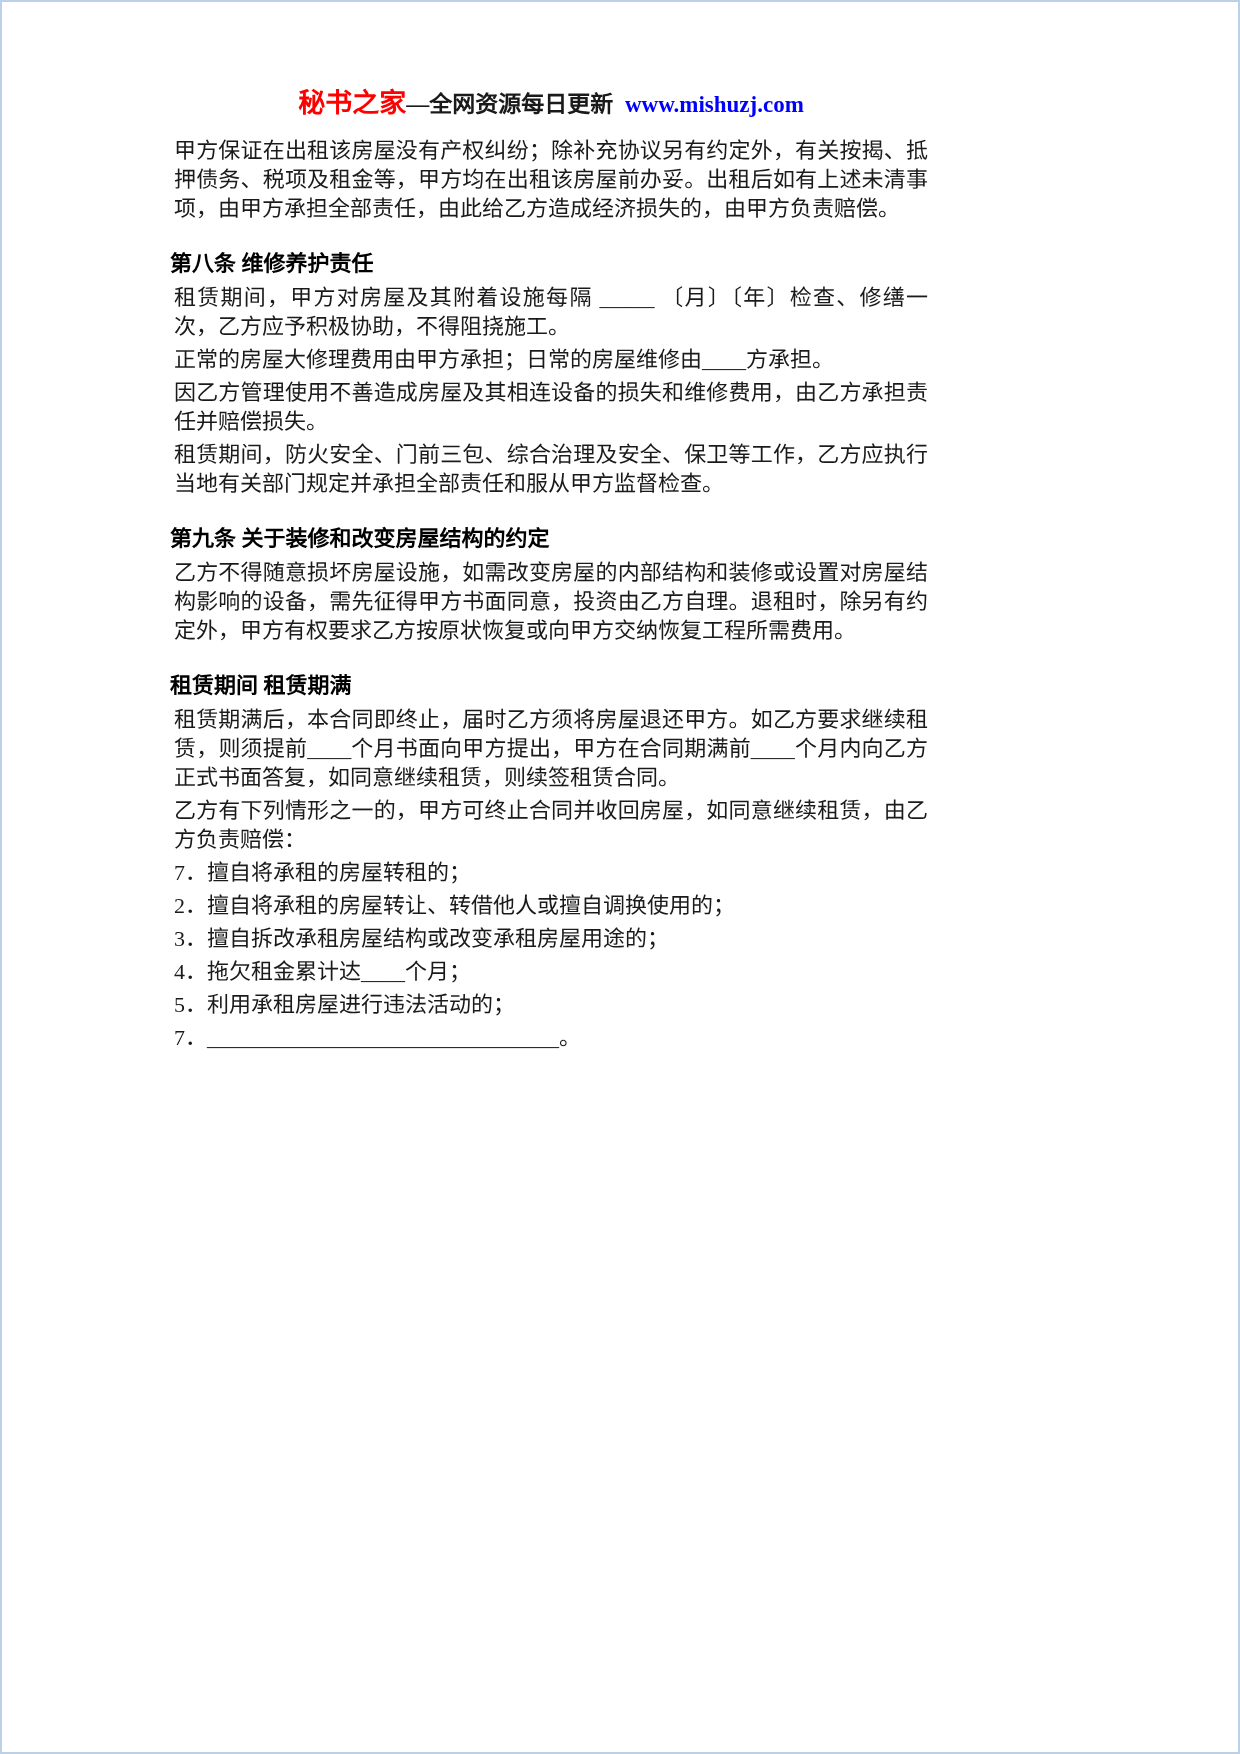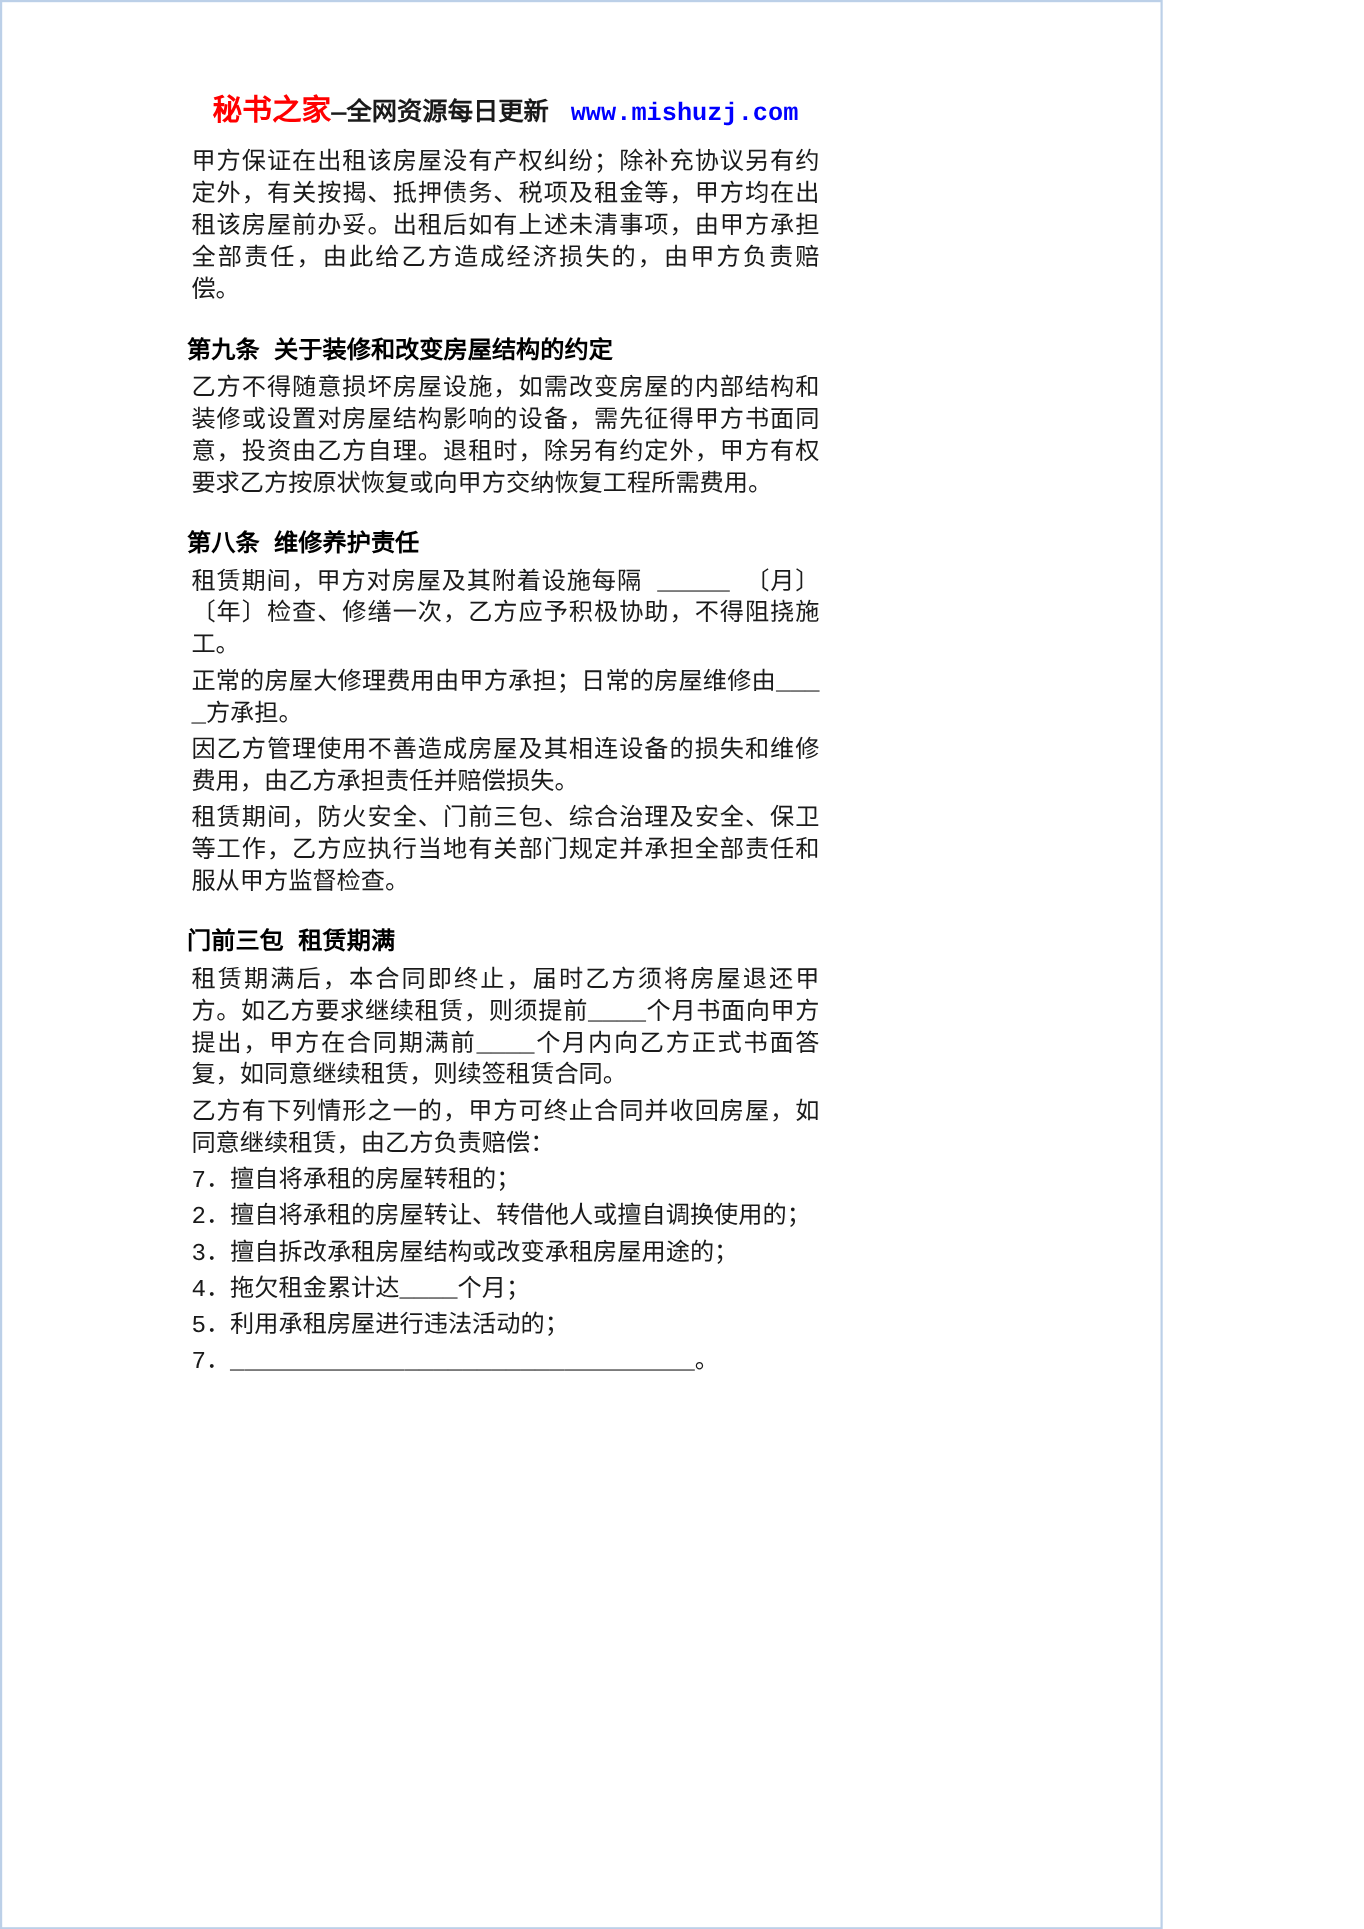--- a/index.html
+++ b/index.html
@@ -1,23 +1,23 @@
 <!DOCTYPE html>
 <html lang="zh-CN"><head>
 <meta charset="utf-8">
 <style>
   * { box-sizing: border-box; }
   html, body { margin: 0; padding: 0; background: #ffffff; }
   .page {
-    width: 1057px;
+    width: 1240px;
     min-height: 1754px;
     background: #ffffff;
     border: 2px solid #bcd0e8;
     padding: 84px 306px 80px 168px;
-    font-family: Liberation Mono, monospace;
+    font-family: Liberation Serif, serif;
     color: #1a1a1a;
   }
   .site-header {
     text-align: center;
     font-weight: bold;
     font-size: 23px;
     line-height: 34px;
     margin-bottom: 14px;
     white-space: nowrap;
   }
@@ -44,35 +44,35 @@
 <body>
 
 <div class="page">
 
   <header class="site-header"><span class="brand" style="color: rgb(255, 0, 0);">秘书之家</span><span class="tagline">—全网资源每日更新 </span><span class="url" style="color: rgb(0, 0, 255);">www.mishuzj.com</span>
   </header>
 
   <p class="para">甲方保证在出租该房屋没有产权纠纷；除补充协议另有约定外，有关按揭、抵押债务、税项及租金等，甲方均在出租该房屋前办妥。出租后如有上述未清事项，由甲方承担全部责任，由此给乙方造成经济损失的，由甲方负责赔偿。</p>
 
   <section>
-    <h2 class="heading">第九条 关于装修和改变房屋结构的约定</h2>
-    <p class="para">乙方不得随意损坏房屋设施，如需改变房屋的内部结构和装修或设置对房屋结构影响的设备，需先征得甲方书面同意，投资由乙方自理。退租时，除另有约定外，甲方有权要求乙方按原状恢复或向甲方交纳恢复工程所需费用。</p>
-  </section>
-
-  <section>
     <h2 class="heading">第八条 维修养护责任</h2>
     <p class="para">租赁期间，甲方对房屋及其附着设施每隔 _____ 〔月〕〔年〕检查、修缮一次，乙方应予积极协助，不得阻挠施工。</p>
     <p class="para">正常的房屋大修理费用由甲方承担；日常的房屋维修由____方承担。</p>
     <p class="para">因乙方管理使用不善造成房屋及其相连设备的损失和维修费用，由乙方承担责任并赔偿损失。</p>
     <p class="para">租赁期间，防火安全、门前三包、综合治理及安全、保卫等工作，乙方应执行当地有关部门规定并承担全部责任和服从甲方监督检查。</p>
   </section>
 
+  <section>
+    <h2 class="heading">第九条 关于装修和改变房屋结构的约定</h2>
+    <p class="para">乙方不得随意损坏房屋设施，如需改变房屋的内部结构和装修或设置对房屋结构影响的设备，需先征得甲方书面同意，投资由乙方自理。退租时，除另有约定外，甲方有权要求乙方按原状恢复或向甲方交纳恢复工程所需费用。</p>
+  </section>
+
 
   <section>
-    <h2 class="heading">门前三包 租赁期满</h2>
+    <h2 class="heading">租赁期间 租赁期满</h2>
     <p class="para">租赁期满后，本合同即终止，届时乙方须将房屋退还甲方。如乙方要求继续租赁，则须提前____个月书面向甲方提出，甲方在合同期满前____个月内向乙方正式书面答复，如同意继续租赁，则续签租赁合同。</p>
   </section>
 
   <section>
     <p class="para">乙方有下列情形之一的，甲方可终止合同并收回房屋，如同意继续租赁，由乙方负责赔偿：</p>
     <p class="para">7．擅自将承租的房屋转租的；</p>
     <p class="para">2．擅自将承租的房屋转让、转借他人或擅自调换使用的；</p>
     <p class="para">3．擅自拆改承租房屋结构或改变承租房屋用途的；</p>
     <p class="para">4．拖欠租金累计达____个月；</p>
     <p class="para">5．利用承租房屋进行违法活动的；</p>

